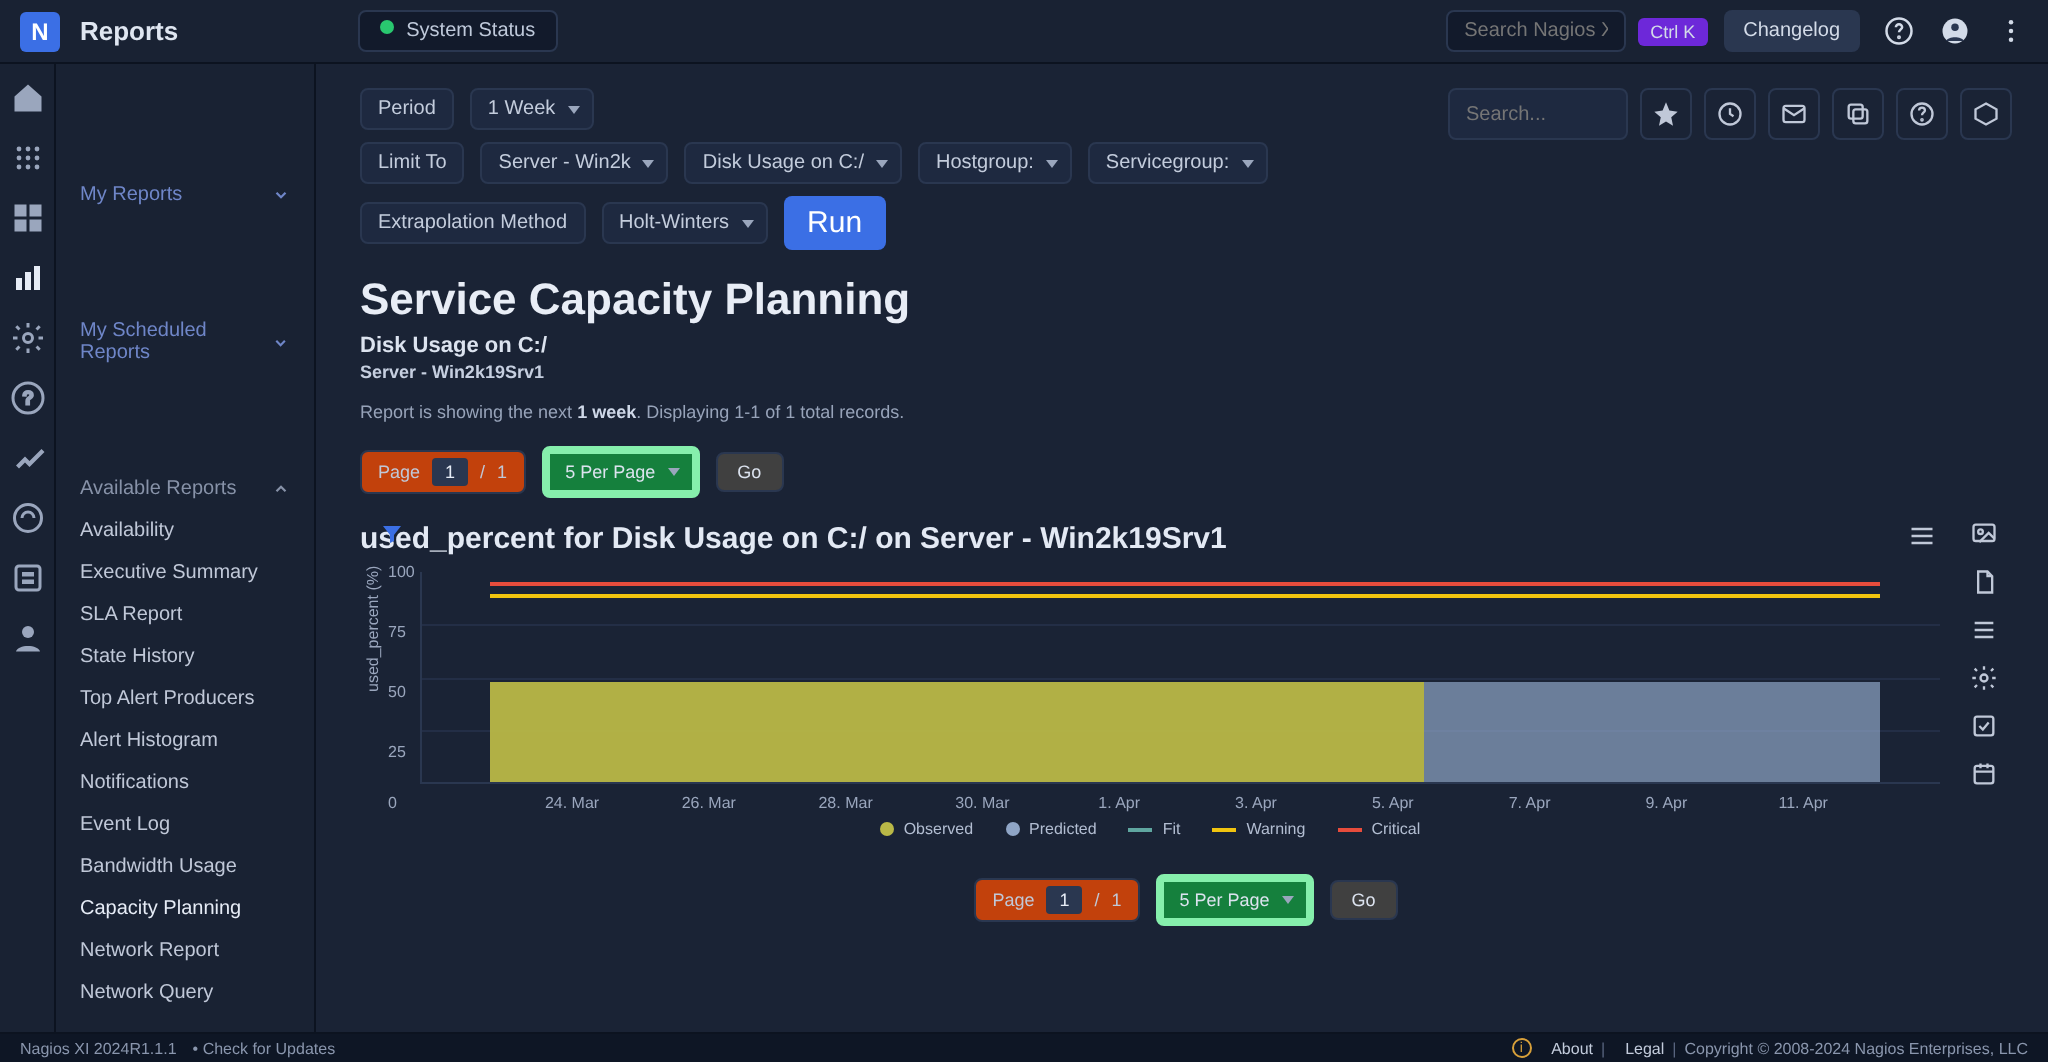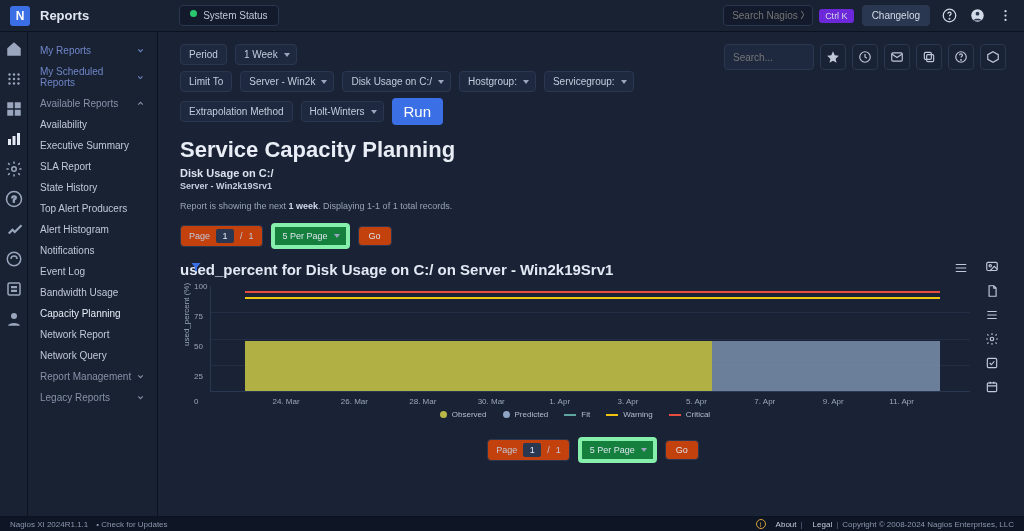--- a/index.html
+++ b/index.html
@@ -17,21 +17,21 @@
 .kbd { background: #6d28d9; color: #d3dbe8; border-radius: 3px; padding: 2px 6px; font-size: 9px; margin-left: 6px; }
 .btn-changelog { margin-left: 8px; background: #2a3750; color: #d3dbe8; border: none; padding: 5px 10px; font-size: 10px; border-radius: 4px; cursor: pointer; }
 .topbar .icon { width: 18px; height: 18px; margin-left: 10px; display: flex; align-items: center; justify-content: center; color: #d3dbe8; cursor: pointer; }
 .icon svg { width: 15px; height: 15px; }
 
 
 .body { display: flex; height: 484px; }
 .icon-rail { width: 28px; background: #192233; border-right: 1px solid #0c1320; display: flex; flex-direction: column; align-items: center; padding-top: 8px; gap: 12px; }
 .icon-rail .rail-icon { width: 18px; height: 18px; display: flex; align-items: center; justify-content: center; color: #9aa6bd; cursor: pointer; }
 .sidebar { width: 130px; background: #192233; border-right: 1px solid #0c1320; padding: 8px 0; font-size: 10px; overflow-y: auto; }
-.side-section { padding: 5px 12px; color: #6f86c8; display: flex; justify-content: space-between; align-items: center; cursor: pointer; }
+.side-section { padding: 5px 12px; color: #6f86c8; display: flex; justify-content: space-between; align-items: center; cursor: pointer; margin-top: 47px; }
 .side-section.grey { color: #8792a8; }
 .side-item { padding: 5px 12px 5px 12px; color: #c0c8d8; cursor: pointer; }
 .side-item.active { color: #e6ecf6; }
 .chev { width: 9px; height: 9px; }
 
 
 .main { flex: 1; overflow: auto; padding: 12px 18px 10px 22px; position: relative; }
 .filter-row { display: flex; align-items: center; gap: 8px; margin-bottom: 6px; flex-wrap: wrap; }
 .flabel { font-size: 10px; color: #c3ccdc; padding: 4px 8px; border: 1px solid #2a3750; border-radius: 4px; background: #1e2940; }
 .fsel { font-size: 10px; color: #c3ccdc; padding: 4px 18px 4px 8px; border: 1px solid #2a3750; border-radius: 4px; background: #1e2940; position: relative; cursor: pointer; }
@@ -43,21 +43,21 @@
 h1.page-title { font-size: 22px; font-weight: 700; color: #e8edf6; margin-top: 12px; }
 .sub1 { font-size: 11px; font-weight: 600; color: #dce3ef; margin-top: 4px; }
 .sub2 { font-size: 9px; font-weight: 600; color: #c6cfe0; margin-top: 2px; }
 .report-desc { font-size: 9px; color: #97a3b9; margin-top: 10px; }
 .report-desc b { color: #cfd8e8; }
 
 .pager-row { display: flex; align-items: center; gap: 8px; margin-top: 12px; }
 .pager-row.center { justify-content: center; }
 .pager { display: flex; align-items: center; gap: 6px; border: 1px solid #2a3750; border-radius: 4px; padding: 3px 8px; background: #c2410c; font-size: 9px; color: #c0c8d8; }
 .pager input { width: 18px; background: #2a3750; border: none; color: #e6ecf6; text-align: center; font-size: 9px; padding: 2px; border-radius: 2px; }
-.go-btn { border: 1px solid #2a3750; border-radius: 4px; padding: 4px 10px; background: #c2410c; font-size: 9px; color: #dce3ef; cursor: pointer; }
+.go-btn { border: 1px solid #2a3750; border-radius: 4px; padding: 4px 10px; background: #404040; font-size: 9px; color: #dce3ef; cursor: pointer; }
 .perpage { border: 4px solid #86efac; border-radius: 4px; padding: 4px 18px 4px 8px; background: #15803d; font-size: 9px; color: #dce3ef; position: relative; cursor: pointer; }
 .perpage::after { content: ""; position: absolute; right: 6px; top: 50%; transform: translateY(-50%); border-left: 3px solid transparent; border-right: 3px solid transparent; border-top: 4px solid #9aa6bd; }
 
 
 .chart-wrap { position: relative; margin-top: 10px; background: transparent; }
 .filter-icon { position: absolute; left: 10px; top: 2px; color: #3b6fe5; cursor: pointer; }
 .menu-icon { position: absolute; right: 2px; top: 2px; color: #c0c8d8; cursor: pointer; }
 .chart-title { font-size: 15px; font-weight: 700; color: #e3e9f4; padding-top: 2px; }
 .chart-tools-right { position: absolute; right: -30px; top: 0; display: flex; flex-direction: column; gap: 8px; }
 .chart-tools-right .tool { width: 16px; height: 16px; color: #c0c8d8; cursor: pointer; display: flex; align-items: center; justify-content: center; }

